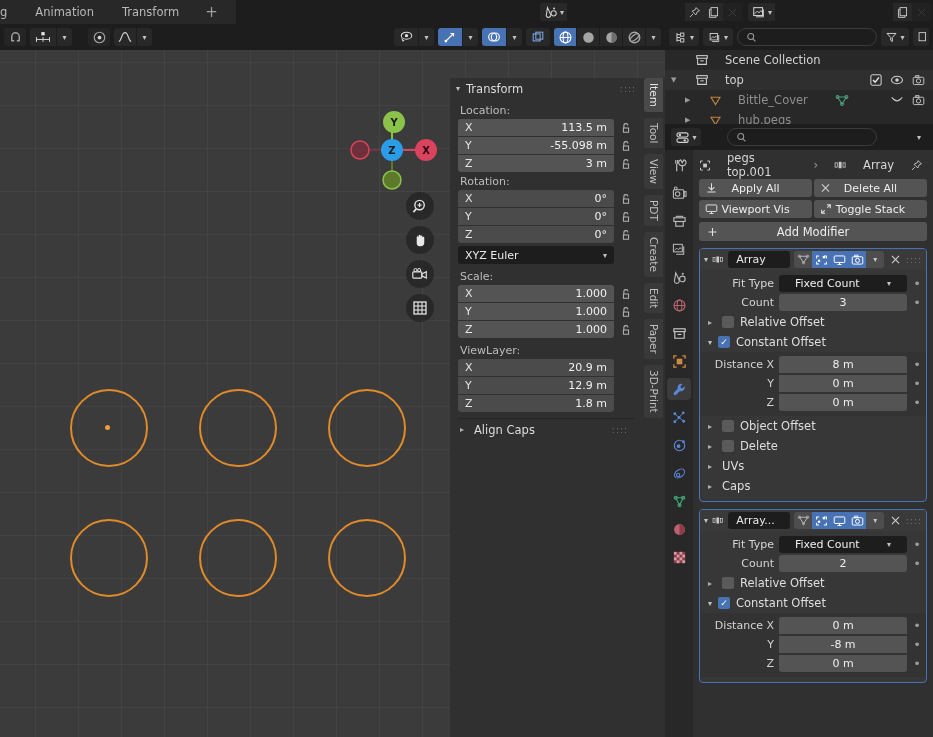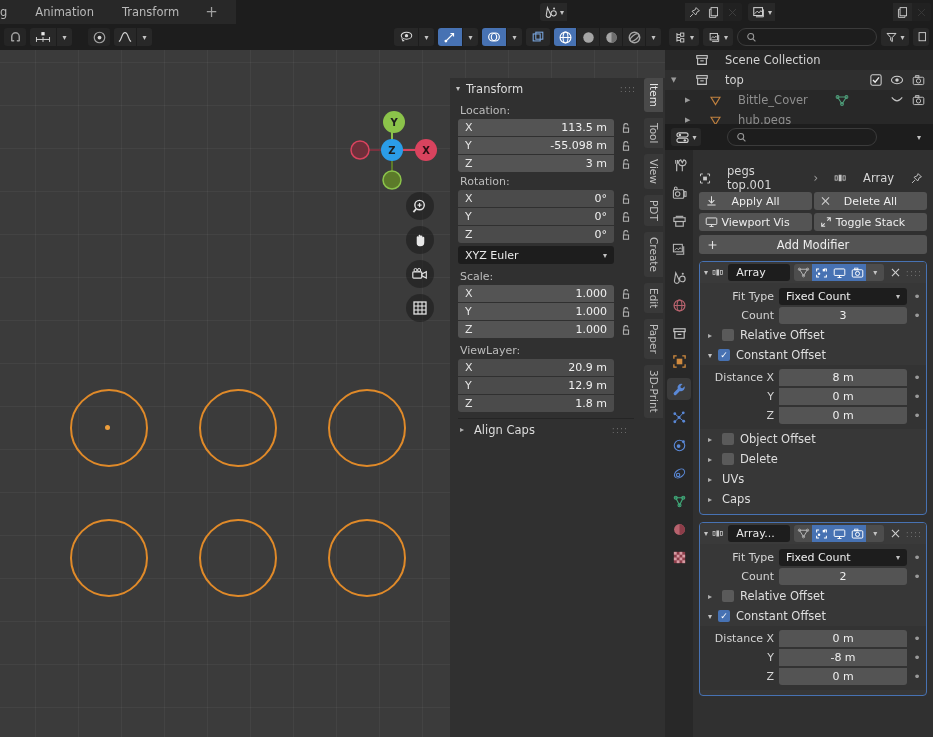--- a/index.html
+++ b/index.html
@@ -125,42 +125,42 @@
   .dimTxt { color:#8e8e8e; }
 
   
   .props { position:absolute; left:665px; top:124px; width:268px; bottom:0; background:#303030; }
   .propHeader { display:flex; align-items:center; height:26px; padding:0 6px; gap:6px; background:#1d1d1d; }
   .propTabs { position:absolute; left:0; top:26px; width:28px; bottom:0; background:#282828;
               display:flex; flex-direction:column; align-items:center; padding-top:4px; gap:6px;}
   .ptab { width:24px;height:22px; display:flex;align-items:center;justify-content:center; border-radius:4px;}
   .ptab.active { background:#3b3b3b; }
   .propBody { position:absolute; left:28px; top:26px; right:0; bottom:0; overflow:hidden; padding: 4px 6px 0 6px;}
-  .bread { display:flex;align-items:center; gap:16px; height:22px; color:#d6d6d6; font-size:11.5px;margin-top:13px; }
+  .bread { display:flex;align-items:center; gap:16px; height:22px; color:#d6d6d6; font-size:11.5px; }
   .btnRow { display:flex; gap:2px; margin-top:3px; }
   .bigbtn {
     flex:1; height:18px; background:#545454; border-radius:3px; display:flex; align-items:center;
     justify-content:center; gap:6px; color:#ededed; font-size:11px; position:relative;
   }
   .bigbtn .ic { position:absolute; left:6px; top:50%; transform:translateY(-50%); }
   .addmod { height:19px; background:#545454; border-radius:3px; display:flex;align-items:center;justify-content:center;
             color:#ededed; font-size:11.5px; margin-top:4px; position:relative; }
   .modCard { border:1px solid #4772b3; border-radius:4px; margin-top:7px; background:#373737; overflow:hidden; }
   .modHead { display:flex; align-items:center; height:21px; gap:4px; padding:0 4px; background:#3a3a3a; }
   .modName { background:#1d1d1d; height:17px; border-radius:3px; display:flex; align-items:center; padding:0 8px;
              color:#e9e9e9; font-size:11px; min-width:62px; }
   .iconbtn { width:18px;height:17px; display:flex;align-items:center;justify-content:center; background:#4d4d4d;}
   .iconbtn.on { background:#4772b3; }
   .iconbtn.flat { background:transparent; }
   .modBody { padding:4px 0 5px 0; }
   .prow { display:flex; align-items:center; gap:5px; padding:1px 4px 1px 0; }
   .plabel { width:74px; text-align:right; color:#d4d4d4; font-size:11px; }
   .pfield { flex:1; height:17px; background:#545454; border-radius:3px; display:flex;align-items:center;justify-content:center;
             color:#efefef; font-size:11px; }
-  .pfield.dd { background:#1d1d1d; justify-content:space-between; padding:0 7px; }
+  .pfield.dd { background:#1d1d1d; justify-content:space-between; padding:0 16px; }
   .pfield.stack-top { border-radius:3px 3px 0 0; }
   .pfield.stack-mid { border-radius:0; }
   .pfield.stack-bot { border-radius:0 0 3px 3px; }
   .dot { width:10px; color:#9a9a9a; font-size:13px; text-align:center; line-height:10px;}
   .subhead { display:flex; align-items:center; gap:6px; padding:3px 0 3px 8px; font-size:11.5px; color:#dedede; }
   .arrowR { font-size:8px; color:#b0b0b0; width:8px;}
   .chk { width:12px;height:12px;border-radius:2px;background:#5a5a5a; display:inline-block; }
   .chk.on { background:#4772b3; display:flex;align-items:center;justify-content:center;color:#fff;font-size:9px; }
   .offsetBlock { background:#333333; padding:3px 0 4px 0; }
   svg { display:block; }

